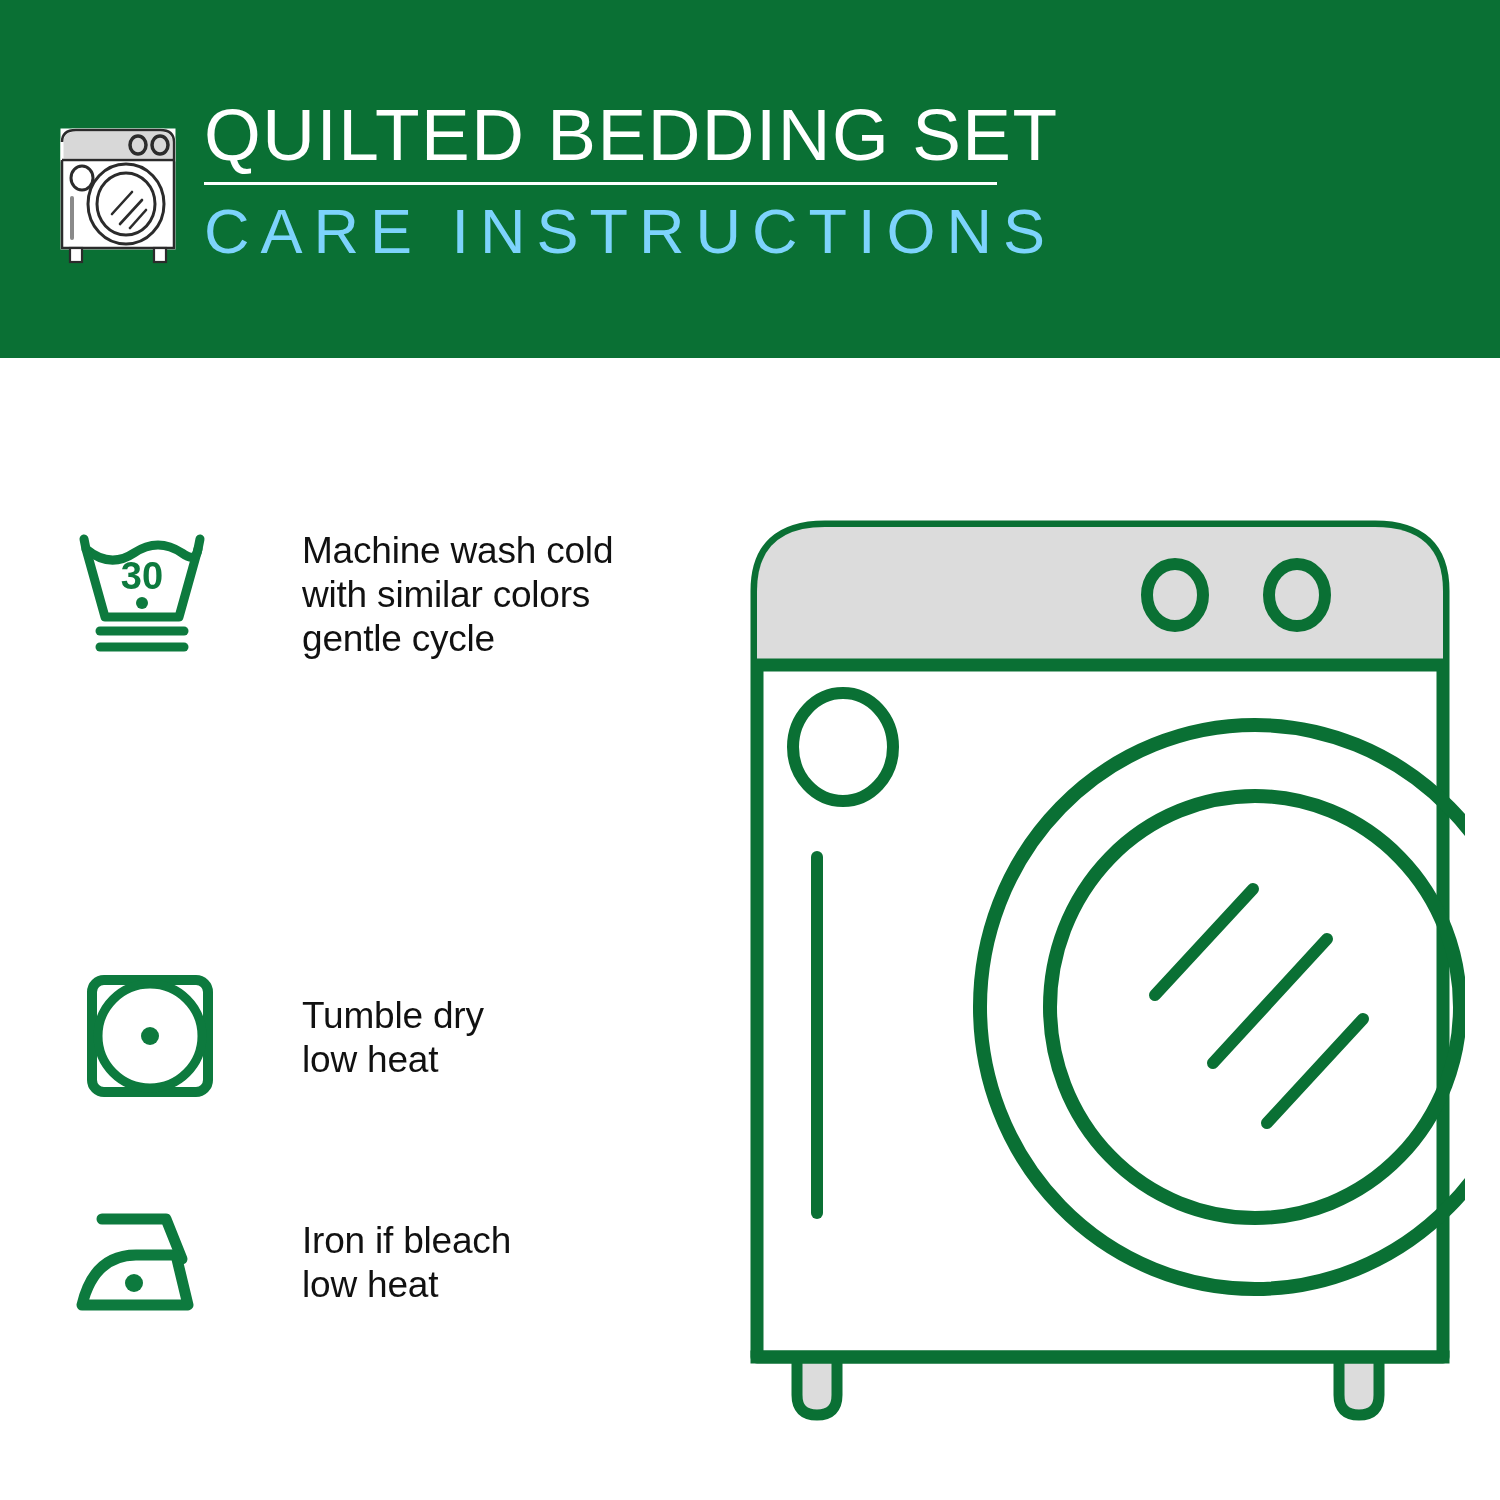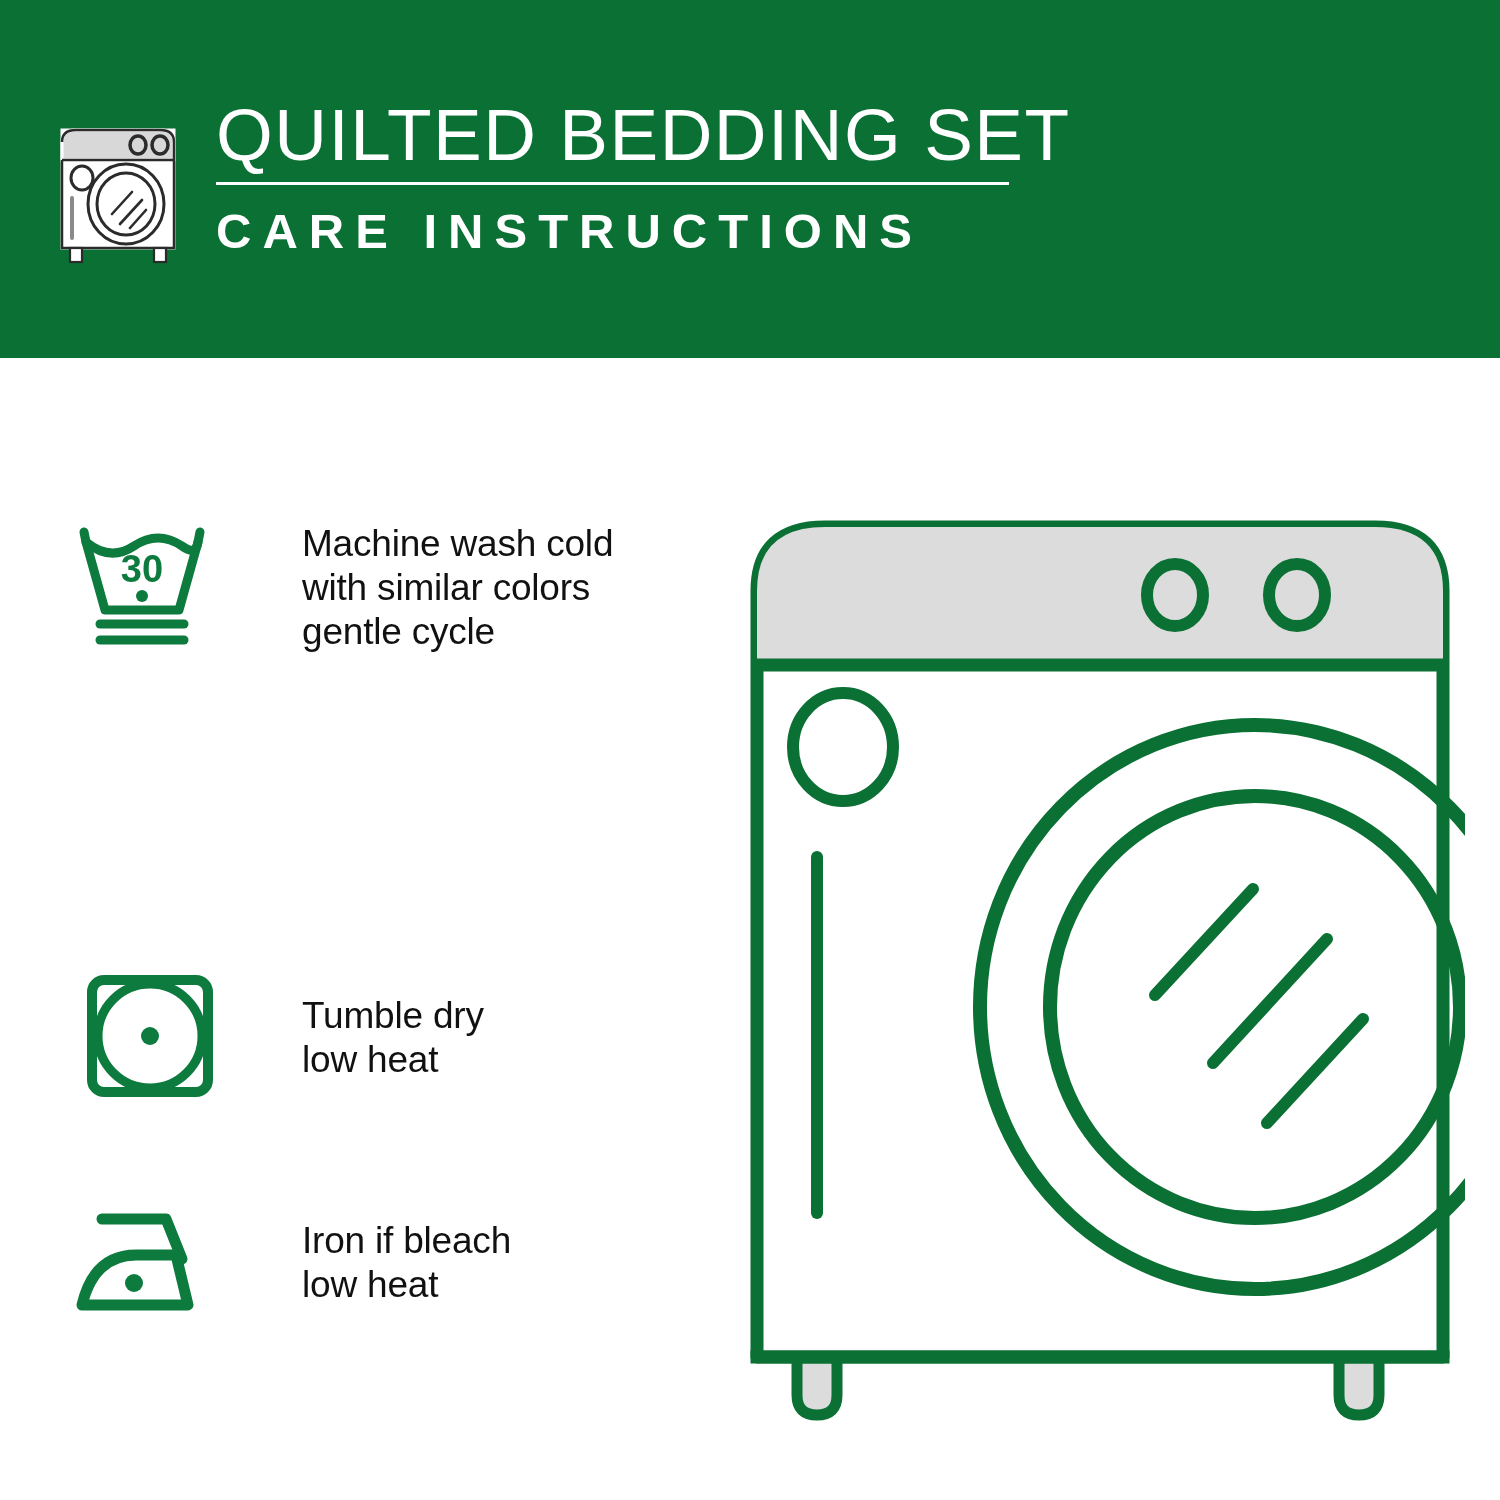--- a/index.html
+++ b/index.html
@@ -32,44 +32,44 @@
     display: flex;
     align-items: flex-start;
   }
   #header-logo {
     width: 132px;
     height: 168px;
     flex: 0 0 auto;
     margin-top: 6px;
   }
   #header-text {
-    margin-left: 28px;
+    margin-left: 16px;
   }
   #title-line1 {
     color: #ffffff;
     font-size: 73px;
     line-height: 78px;
     letter-spacing: 1.5px;
     font-weight: 400;
     white-space: nowrap;
     font-family: "Liberation Sans", sans-serif;
   }
   #title-rule {
     height: 3px;
     background: #ffffff;
     width: 793px;
     margin-top: 8px;
     margin-bottom: 12px;
   }
   #title-line2 {
-    color: #ffffff;
-    font-size: 49px;
+    color: #7dd3fc;
+    font-size: 63px;
     line-height: 68px;
     letter-spacing: 11px;
-    font-weight: 700;
+    font-weight: 400;
     white-space: nowrap;
     font-family: "Liberation Sans", sans-serif;
   }
 
   
   #care-list {
     position: absolute;
     left: 0;
     top: 358px;
     width: 740px;
@@ -91,21 +91,21 @@
     color: #111111;
     font-size: 37px;
     line-height: 44px;
     font-weight: 400;
     letter-spacing: -0.2px;
     margin-left: 70px;
     white-space: pre-line;
     font-family: "Liberation Sans", sans-serif;
   }
 
-  #row-0 { top: 158px; }
+  #row-0 { top: 165px; }
   #row-0 .care-text { margin-top: 6px; }
   #row-1 { top: 375px; }
   #row-1 .care-text { margin-top: 30px; }
   #row-2 { top: 608px; }
   #row-2 .care-text { margin-top: 28px; }
   #row-3 { top: 835px; }
   #row-3 .care-text { margin-top: 26px; }
 
   
   #machine-illustration {

